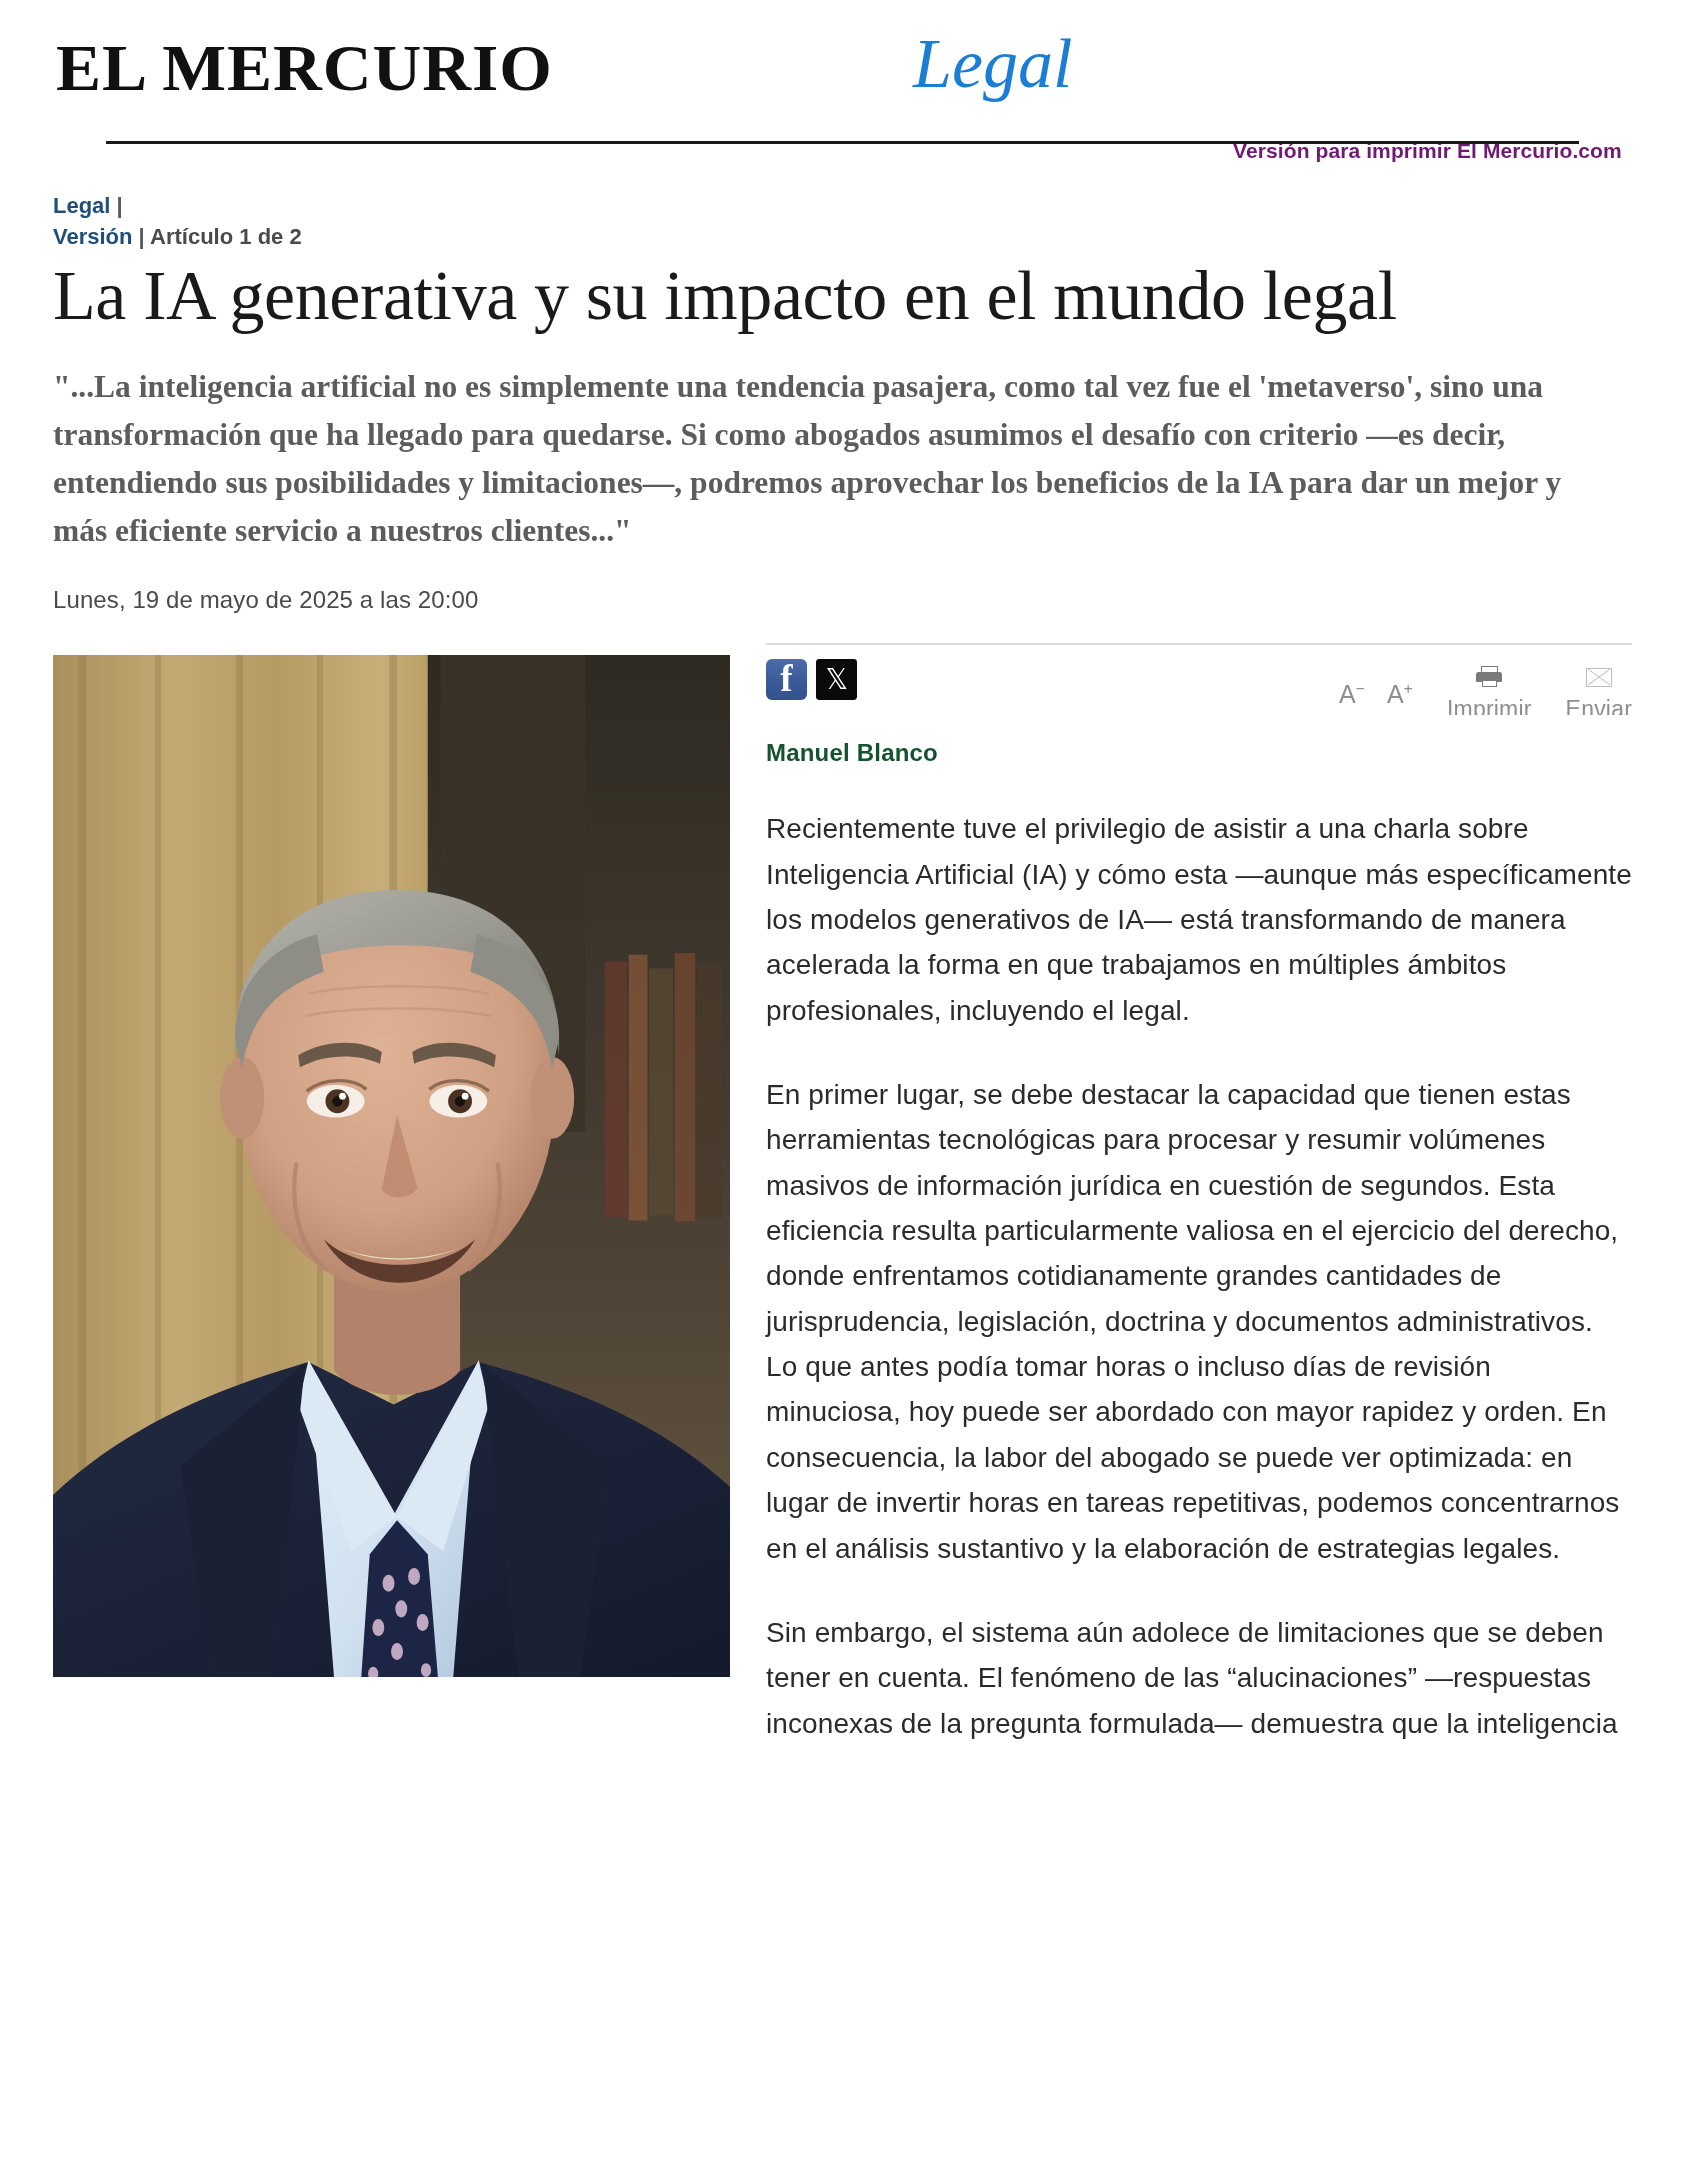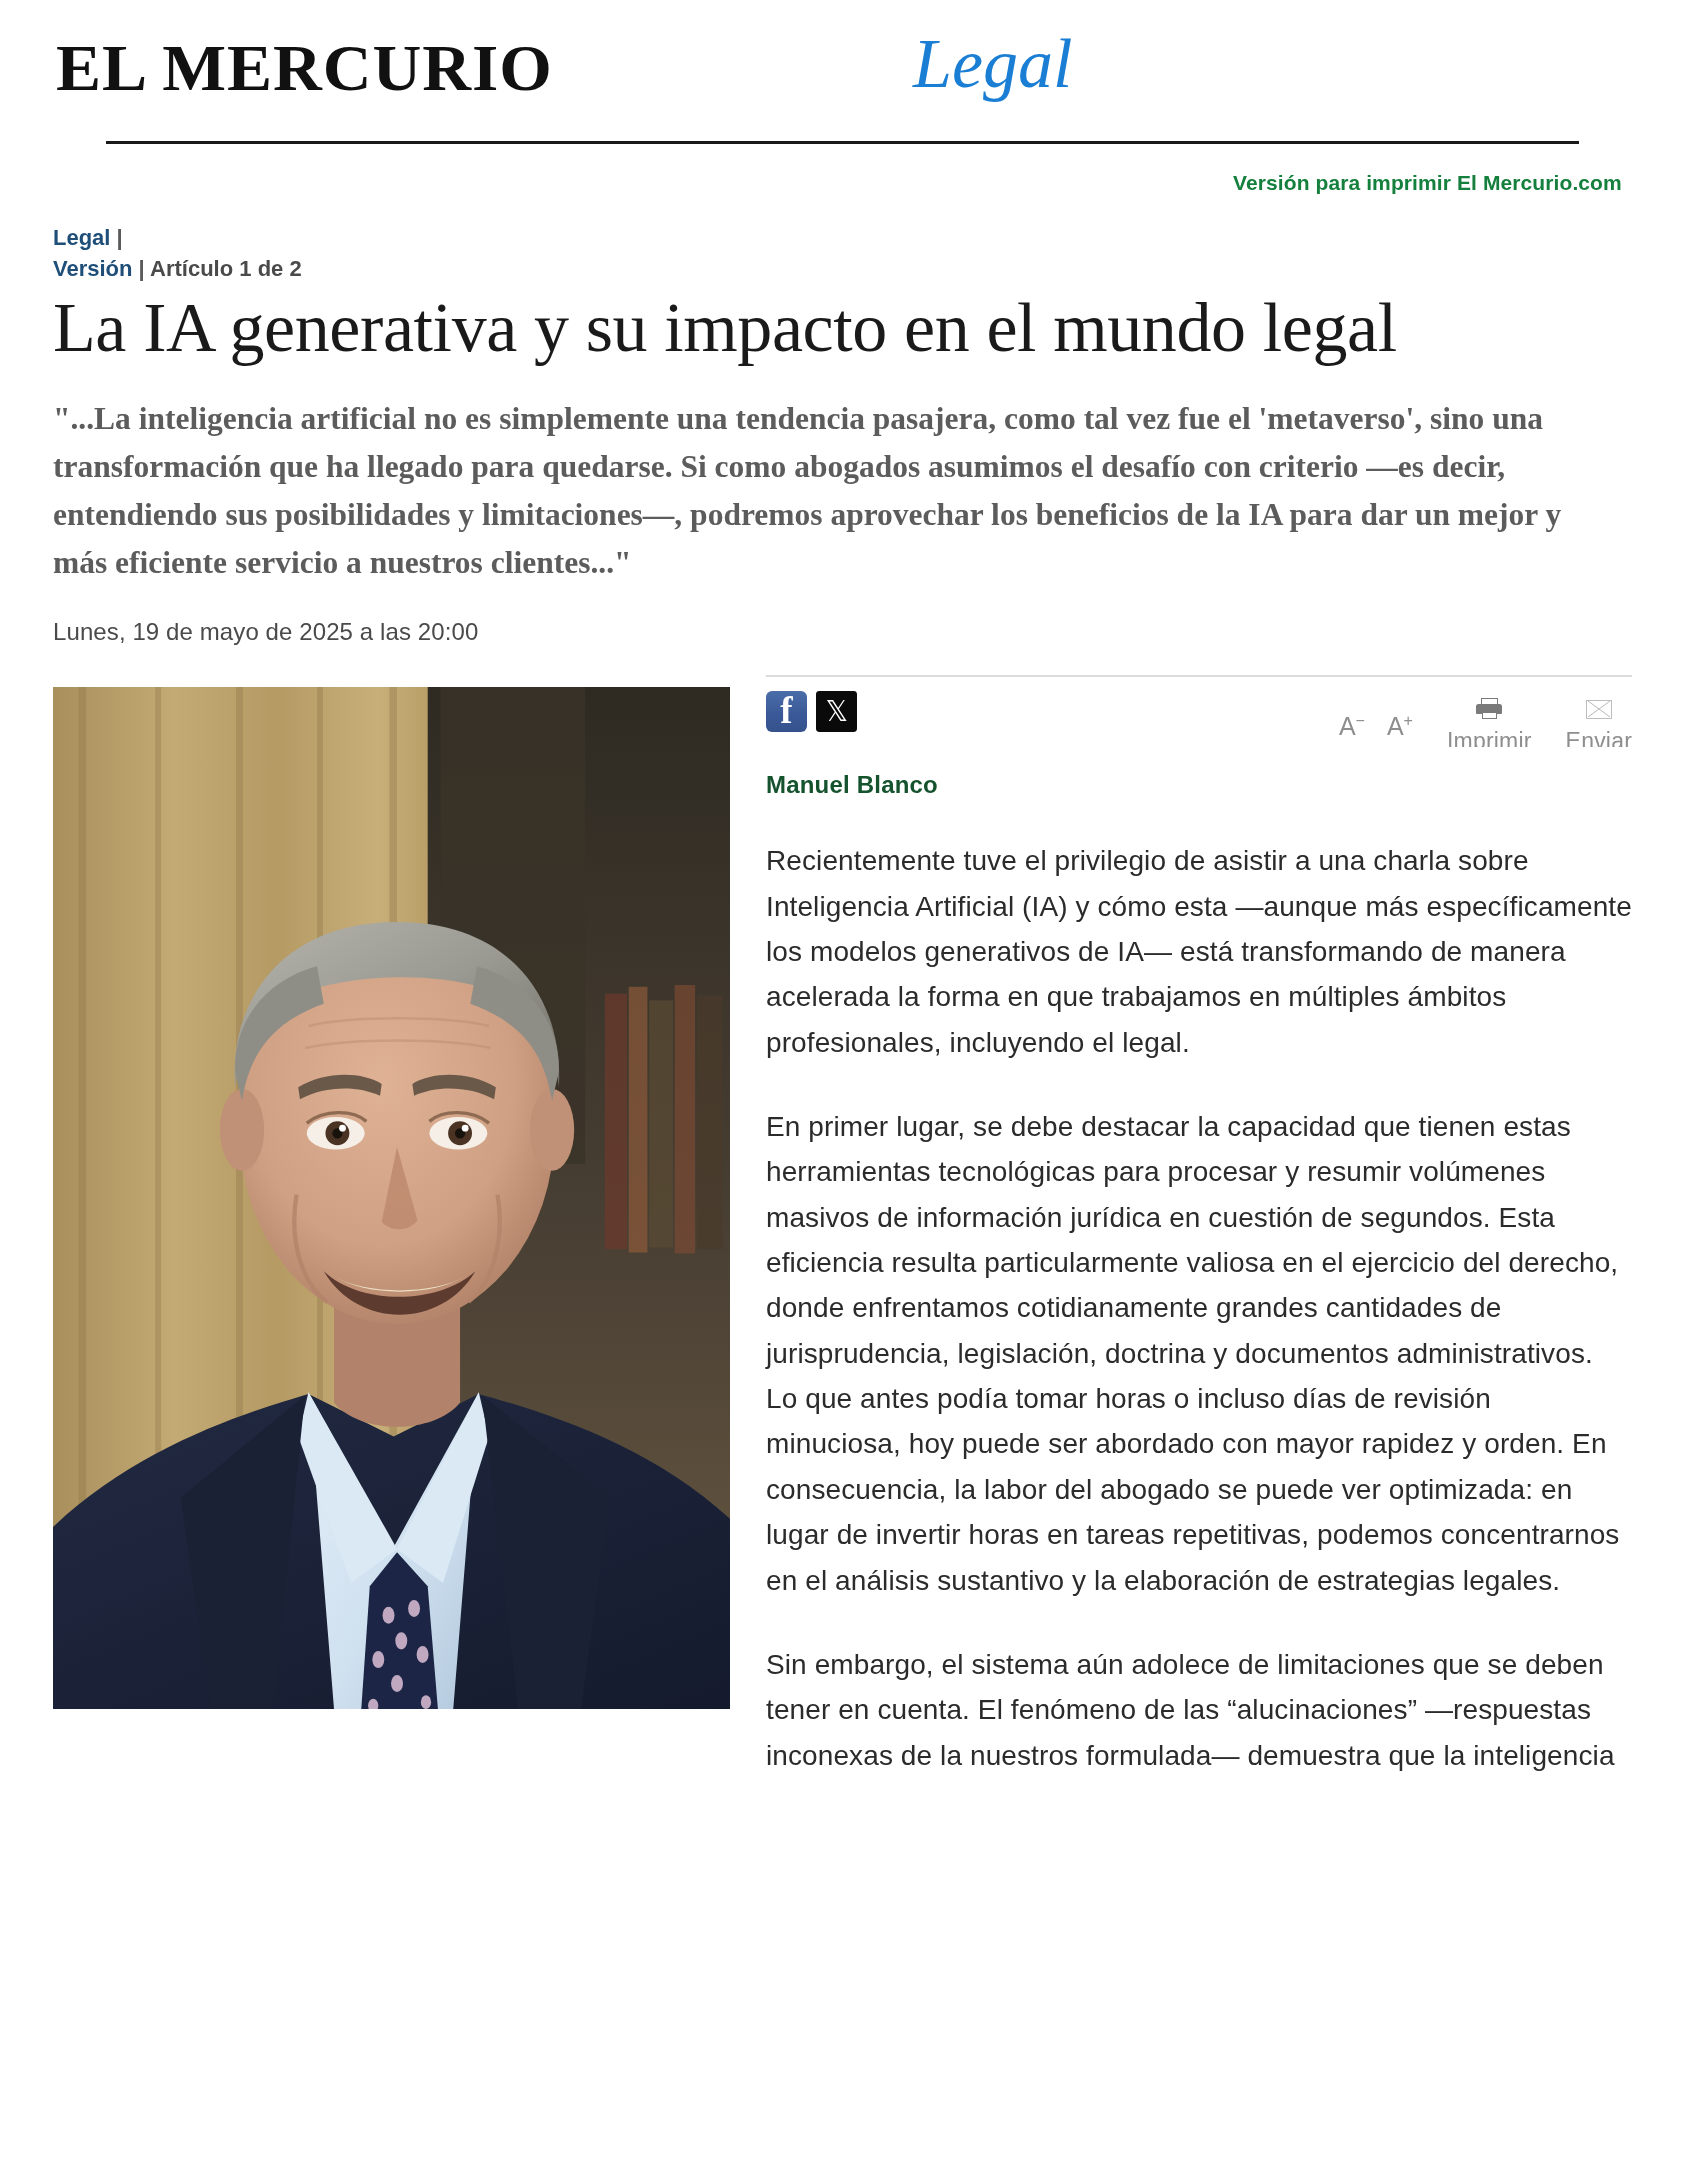--- a/index.html
+++ b/index.html
@@ -57,25 +57,25 @@
   }
   .masthead-rule {
     position: absolute;
     left: 53px;
     right: 53px;
     top: 129px;
     height: 3.4px;
     background: #1a1a1a;
   }
   .print-note {
-    margin-top: 33px;
+    margin-top: 1px;
     text-align: right;
     font-size: 21px;
     font-weight: bold;
-    color: #15803d;
+    color: #701a75;
     letter-spacing: 0.1px;
     padding-right: 10.2px;
   }
 
   
   .breadcrumb {
     margin-top: 27px;
     font-size: 22px;
     font-weight: bold;
     line-height: 1.42;
@@ -464,18 +464,18 @@
           <span class="tool-text">Enviar</span>
         </span>
       </div>
     </div>
 
     <div class="byline">Manuel Blanco</div>
 
     <div class="body-copy">
       <p>Recientemente tuve el privilegio de asistir a una charla sobre Inteligencia Artificial (IA) y cómo esta —aunque más específicamente los modelos generativos de IA— está transformando de manera acelerada la forma en que trabajamos en múltiples ámbitos profesionales, incluyendo el legal.</p>
       <p>En primer lugar, se debe destacar la capacidad que tienen estas herramientas tecnológicas para procesar y resumir volúmenes masivos de información jurídica en cuestión de segundos. Esta eficiencia resulta particularmente valiosa en el ejercicio del derecho, donde enfrentamos cotidianamente grandes cantidades de jurisprudencia, legislación, doctrina y documentos administrativos. Lo que antes podía tomar horas o incluso días de revisión minuciosa, hoy puede ser abordado con mayor rapidez y orden. En consecuencia, la labor del abogado se puede ver optimizada: en lugar de invertir horas en tareas repetitivas, podemos concentrarnos en el análisis sustantivo y la elaboración de estrategias legales.</p>
-      <p>Sin embargo, el sistema aún adolece de limitaciones que se deben tener en cuenta. El fenómeno de las “alucinaciones” —respuestas inconexas de la nuestros formulada— demuestra que la inteligencia</p>
+      <p>Sin embargo, el sistema aún adolece de limitaciones que se deben tener en cuenta. El fenómeno de las “alucinaciones” —respuestas inconexas de la pregunta formulada— demuestra que la inteligencia</p>
     </div>
   </div>
 
 </div>
 
 
 </body></html>

